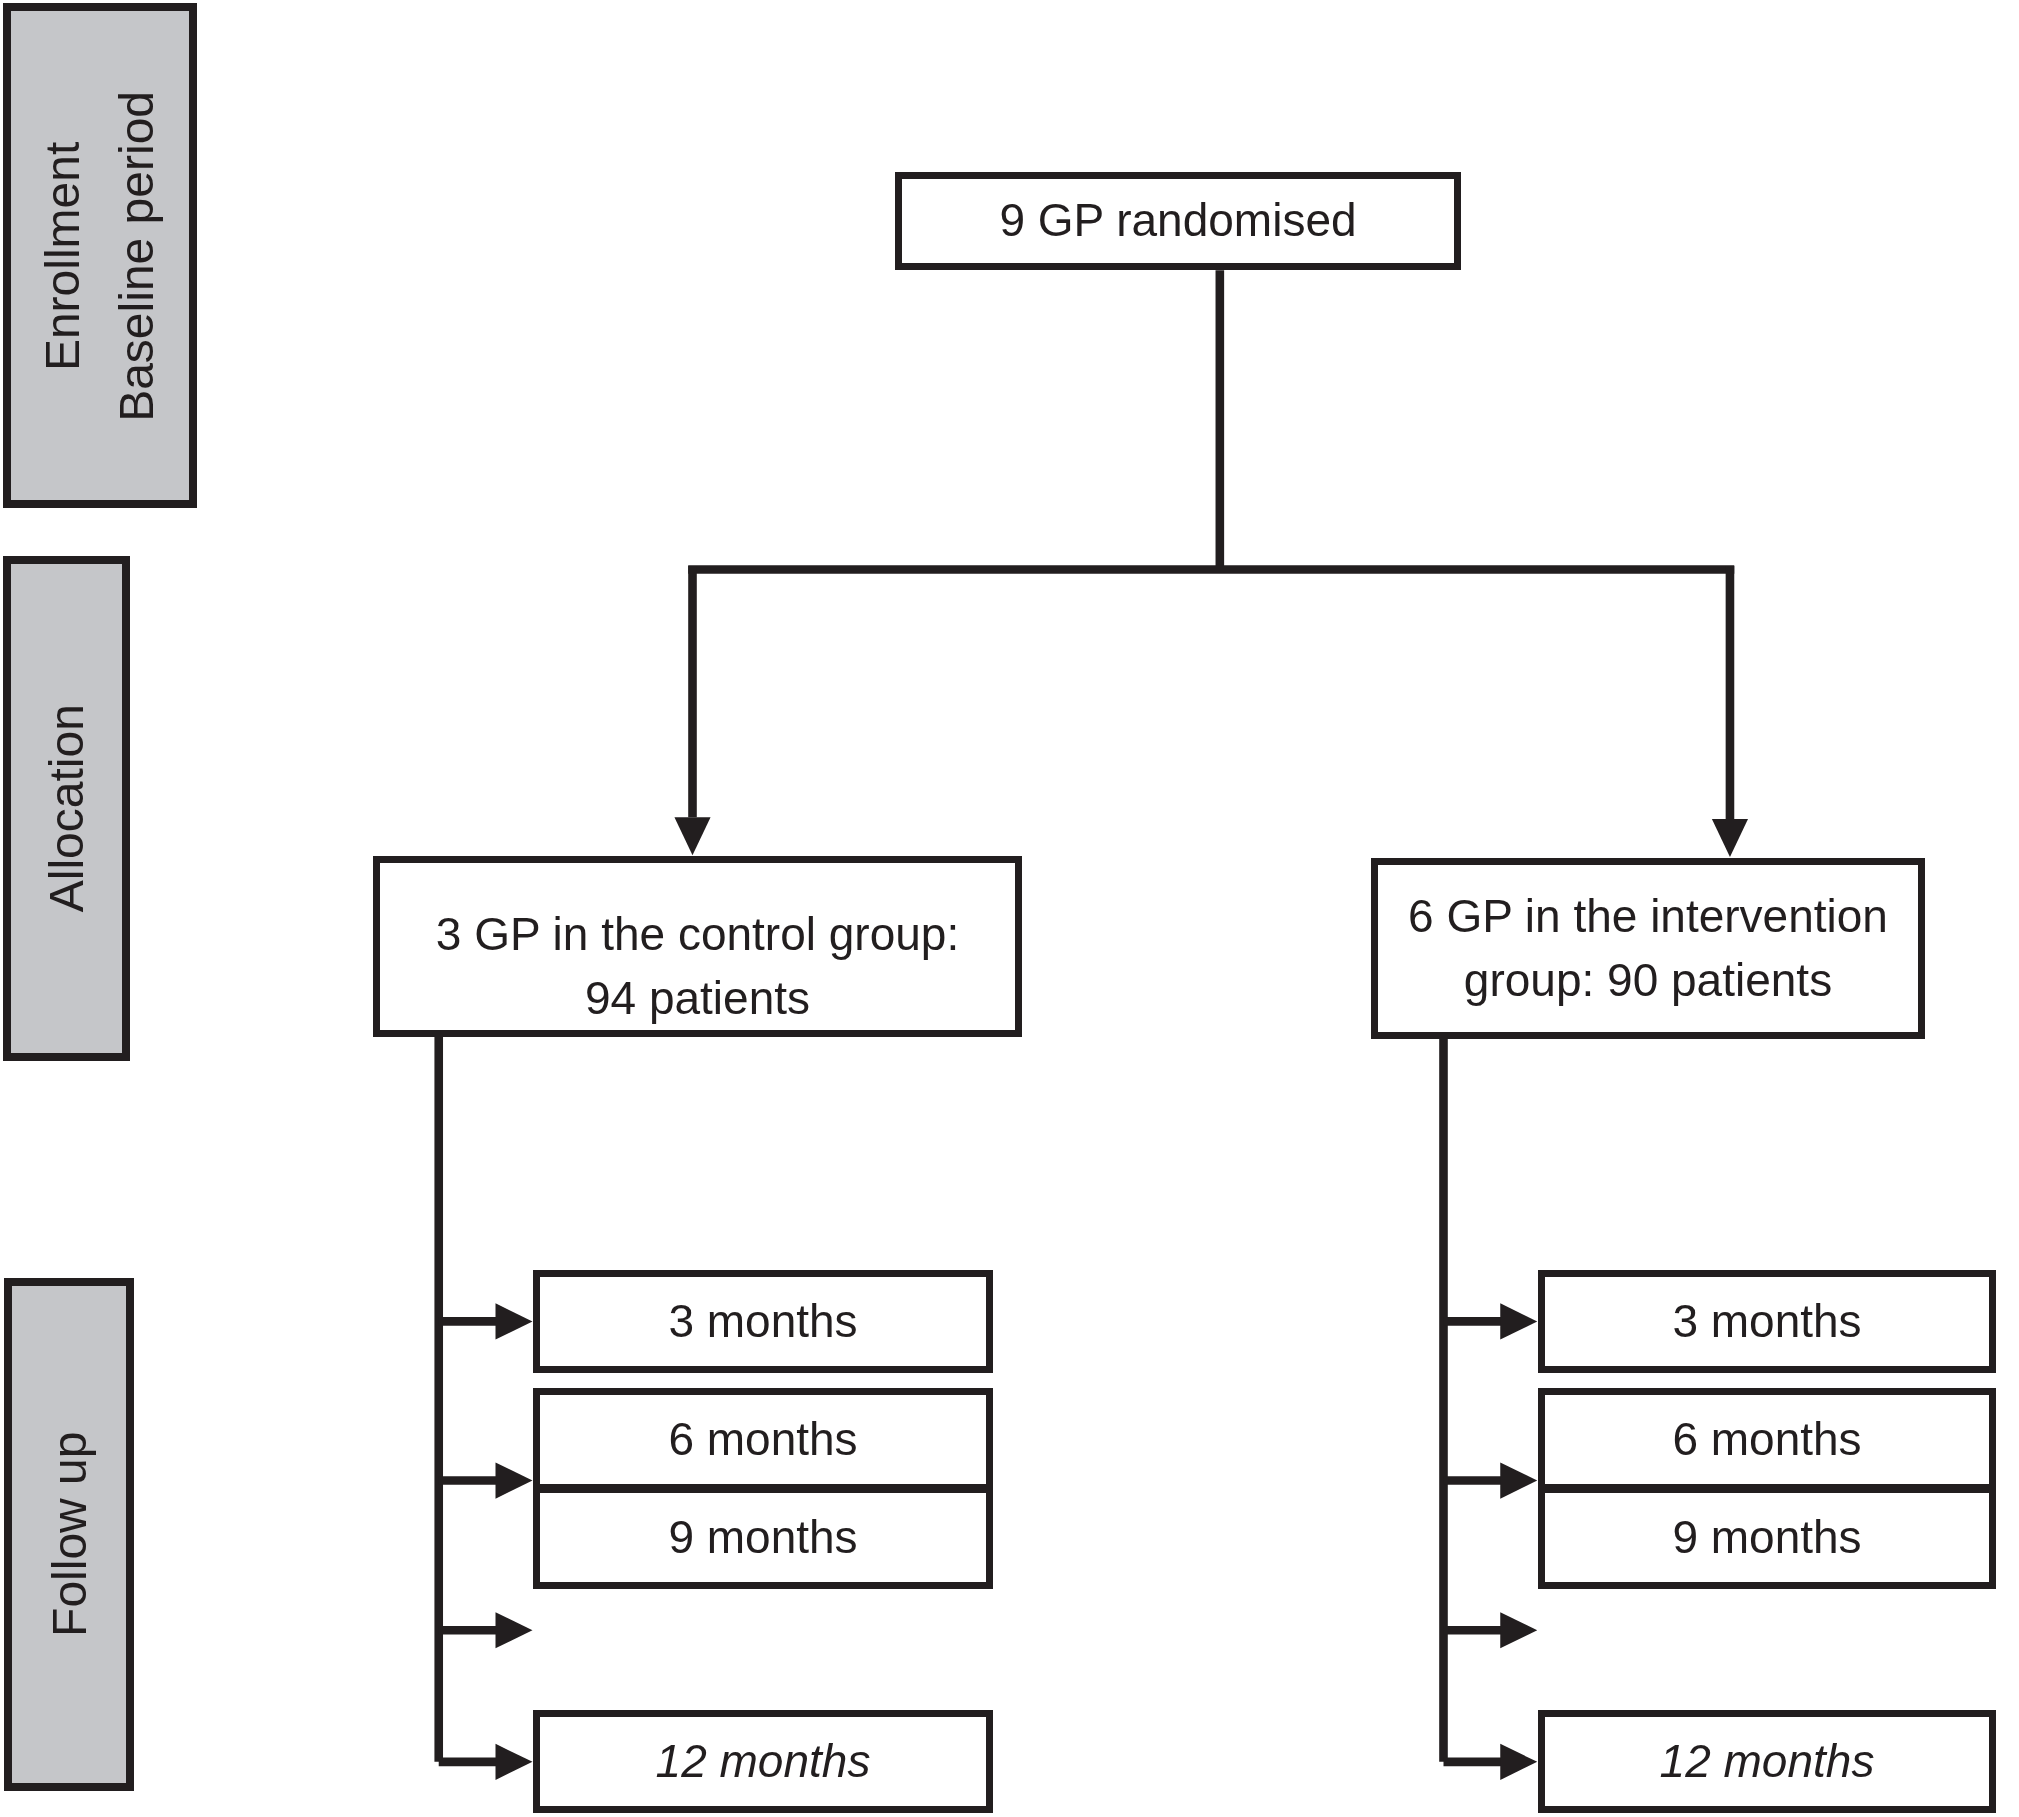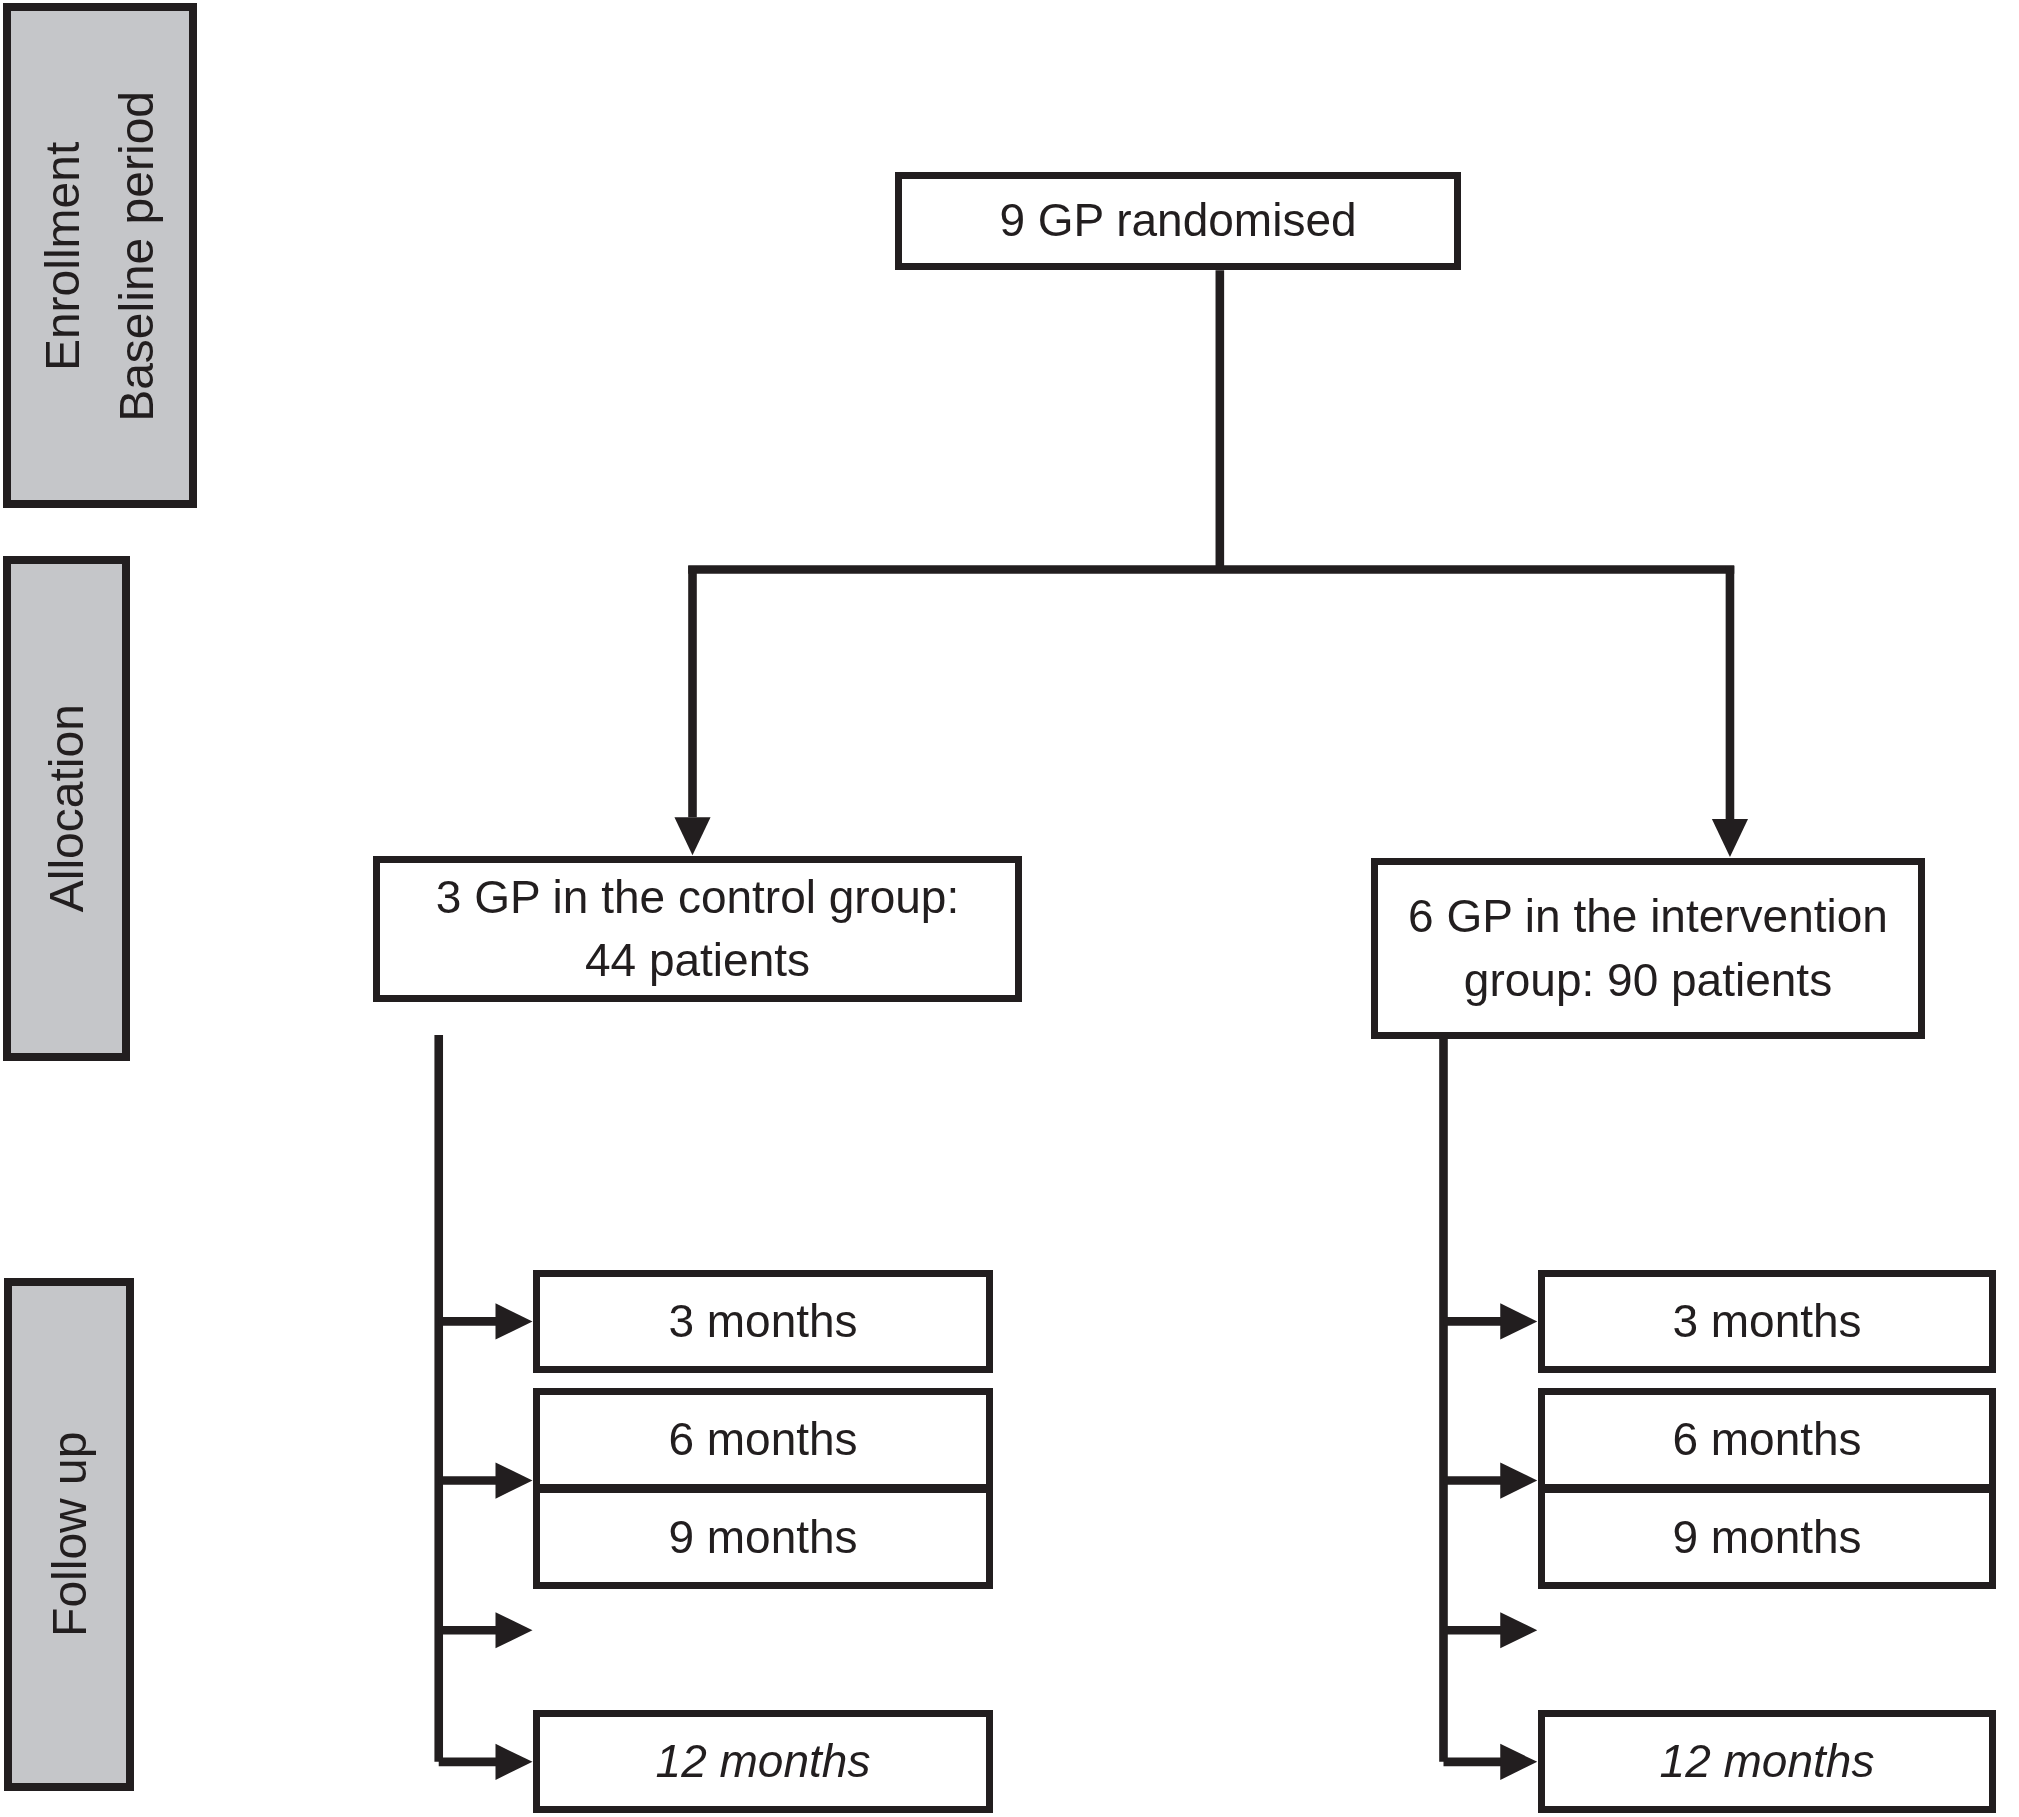--- a/index.html
+++ b/index.html
@@ -30,21 +30,21 @@
     border:7.7px solid var(--ink,#221e1f);
     font-size:46px;
     line-height:1.38;
   }
   .node .lines span{display:block;white-space:nowrap;}
   
   .stage-enrollment{left:3.4px;top:3.4px;width:194px;height:505px;}
   .stage-allocation{left:3.4px;top:556px;width:127px;height:505px;}
   .stage-followup{left:4.3px;top:1278px;width:130px;height:513px;}
   .node-randomised{left:895px;top:172px;width:566px;height:98px;}
-  .node-control{left:373px;top:856px;width:649px;height:146px;}
+  .node-control{left:373px;top:856px;width:649px;height:181px;align-items:flex-end;}
   .node-intervention{left:1371px;top:858px;width:554px;height:181px;}
   .fu{width:460px;height:103px;justify-content:center;}
   .fu-l{left:533px;}
   .fu-r{left:1538px;width:458px;}
   .fu-row1{top:1270px;}
   .fu-row2{top:1388px;}
   .fu-row3{top:1486px;}
   .fu-row4{top:1710px;font-style:italic;}
 </style>
 </head>
@@ -96,21 +96,21 @@
     <div class="vtext">Follow up</div>
   </div>
 
   <div class="box node node-randomised">
     <div>9 GP randomised</div>
   </div>
 
   <div class="box node node-control">
     <div class="lines">
       <span>3 GP in the control group:</span>
-      <span>44 patients</span>
+      <span>94 patients</span>
     </div>
   </div>
 
   <div class="box node node-intervention">
     <div class="lines">
       <span>6 GP in the intervention</span>
       <span>group: 90 patients</span>
     </div>
   </div>
 

